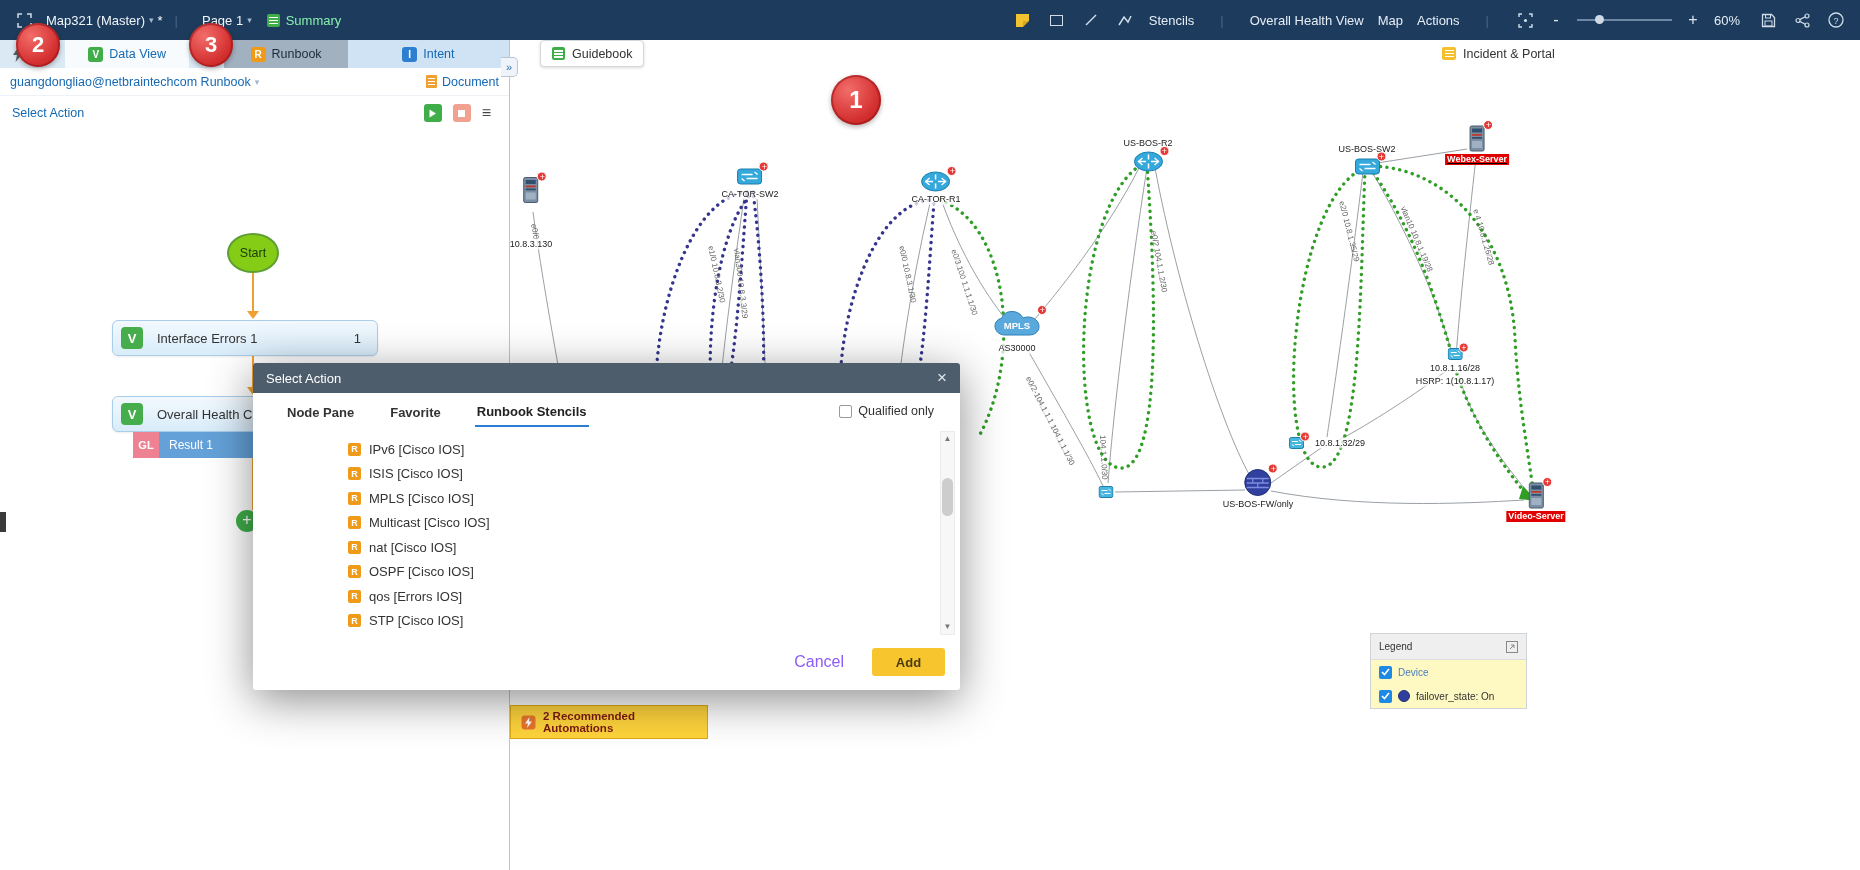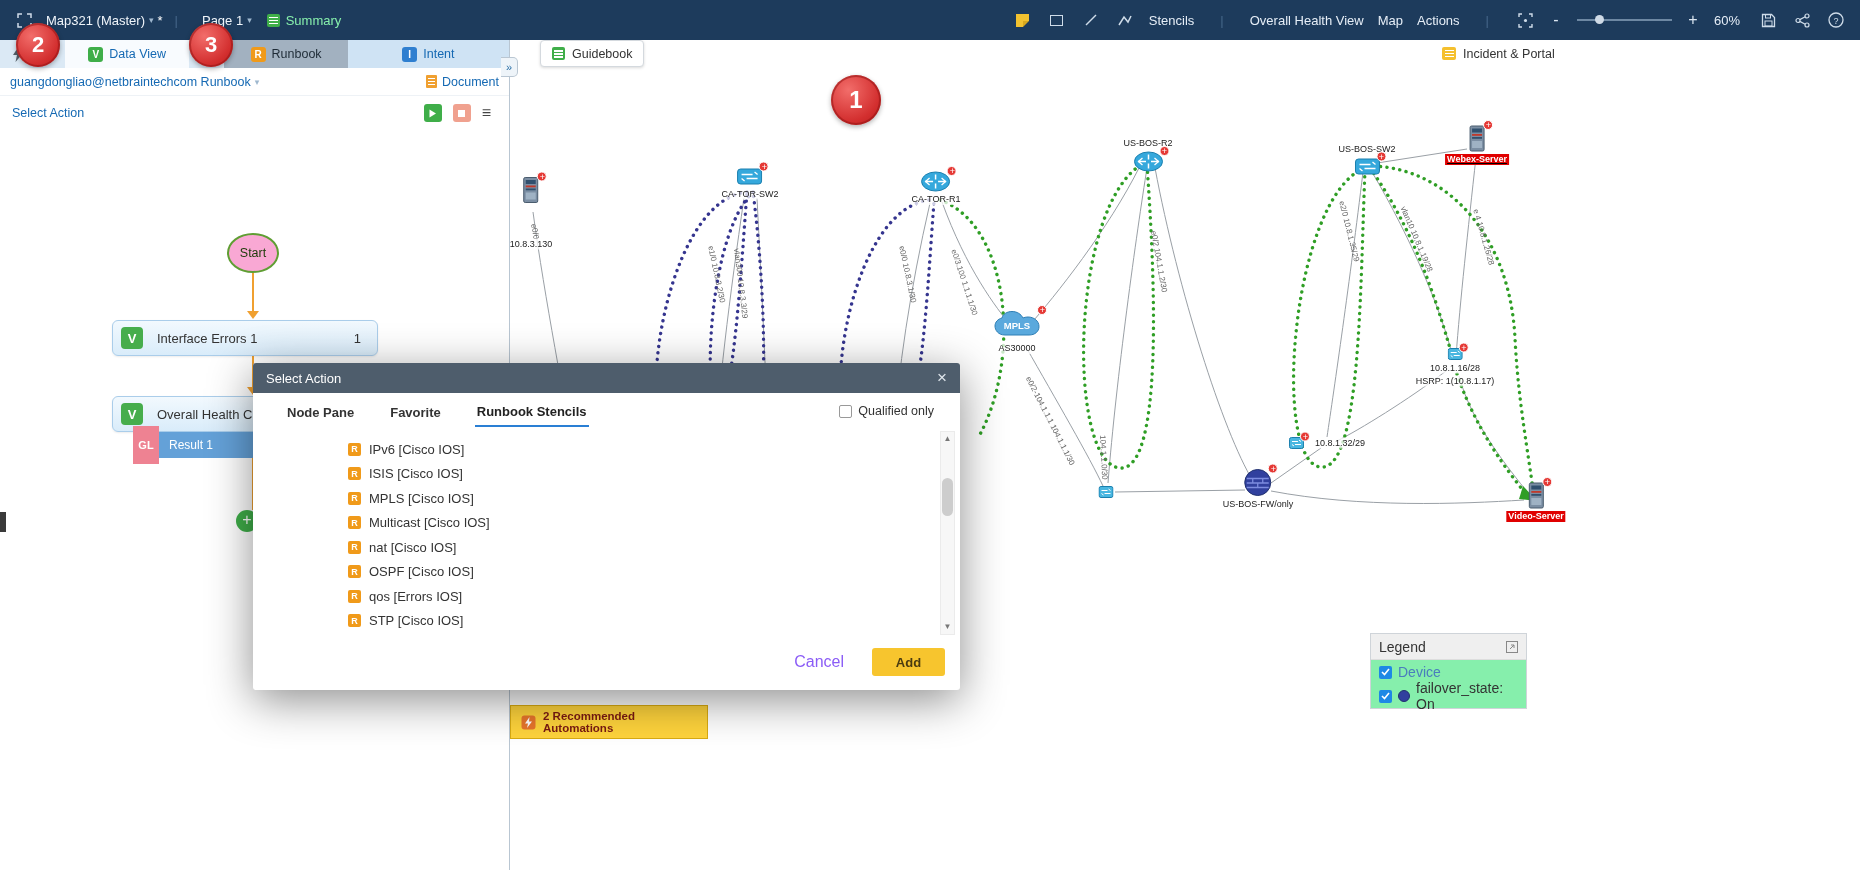--- a/index.html
+++ b/index.html
@@ -52,34 +52,34 @@
     padding:0 18px 0 12px; font-size:12.5px; }
   .select-action-link { color:#1569b3; cursor:pointer; }
   .rb-controls { margin-left:auto; display:flex; align-items:center; gap:11px; }
   .play-btn { width:18px; height:18px; background:#3fae49; border-radius:3px; display:flex; align-items:center; justify-content:center; cursor:pointer; }
   .stop-btn { width:18px; height:18px; background:#f0a18f; border-radius:3px; display:flex; align-items:center; justify-content:center; cursor:pointer; }
   .stop-btn::after { content:""; width:7px; height:7px; background:#fff; }
   .menu-btn { font-size:16px; color:#444; cursor:pointer; line-height:16px; }
 
   .flow { position:absolute; left:0; top:90px; right:0; bottom:0; }
   .start-node { position:absolute; left:227px; top:103px; width:52px; height:40px; border-radius:50%;
-    background:#f9a8d4; border:2px solid #5f9e33; display:flex; align-items:center; justify-content:center;
+    background:#84cc16; border:2px solid #5f9e33; display:flex; align-items:center; justify-content:center;
     font-size:12.5px; color:#1c3a08; z-index:3; }
   .vline { position:absolute; width:2px; background:#f0a030; left:252px; }
   .ahead { position:absolute; left:247px; width:0; height:0; border-left:6px solid transparent;
     border-right:6px solid transparent; border-top:8px solid #f0a030; }
   .flow-node { position:absolute; left:112px; width:266px; height:36px; border:1px solid #aacdea; border-radius:6px;
     background:linear-gradient(#f2f9fe,#d9ecfa); display:flex; align-items:center; padding:0 16px 0 8px;
     font-size:13px; color:#333; cursor:pointer; z-index:3; box-shadow:0 1px 2px rgba(0,0,0,.08); }
   .v-ico { width:22px; height:22px; background:#46ad4c; border-radius:4px; color:#fff; font-weight:bold;
     font-size:13px; display:flex; align-items:center; justify-content:center; margin-right:14px; }
   .node-count { margin-left:auto; }
   .result-row { position:absolute; left:133px; top:302px; width:238px; height:26px; background:#64a1d8;
     display:flex; align-items:center; color:#fff; cursor:pointer; z-index:3; }
-  .gl-badge { width:26px; height:38px; background:#ee8292; color:#fff; font-size:11px; font-weight:bold;
+  .gl-badge { width:26px; height:26px; background:#ee8292; color:#fff; font-size:11px; font-weight:bold;
     display:flex; align-items:center; justify-content:center; }
   .result-label { font-size:12px; margin-left:10px; }
   .result-time { margin-left:auto; font-size:11px; }
   .result-menu { font-size:13px; margin:0 6px 0 8px; }
   .plus-node { position:absolute; left:236px; top:380px; width:22px; height:22px; border-radius:50%;
     background:#3fae49; color:#fff; font-size:16px; line-height:20px; text-align:center; z-index:3; cursor:pointer; }
   .panel-grip { position:absolute; left:0; top:382px; width:6px; height:20px; background:#3a3a3a; }
 
   .collapse-handle { position:absolute; left:501px; top:57px; width:17px; height:20px; background:#eef4f9;
     border:1px solid #b9c6d2; border-left:none; border-radius:0 5px 5px 0; color:#2a6fa8; font-size:11px;
@@ -113,22 +113,22 @@
   .gb-ico::after { content:""; position:absolute; left:2px; top:3px; width:9px; height:1.5px; background:#fff; box-shadow:0 3px 0 #fff,0 6px 0 #fff; }
   .incident { position:absolute; left:922px; top:0px; height:27px; background:#fff; border-radius:4px;
     display:flex; align-items:center; gap:7px; padding:0 10px; font-size:12.5px; color:#333; z-index:10; cursor:pointer; }
   .inc-ico { width:14px; height:13px; background:#f5c02e; border-radius:2px; position:relative; }
   .inc-ico::after { content:""; position:absolute; left:2.5px; top:3px; width:9px; height:1.3px; background:#fff; box-shadow:0 3px 0 #fff,0 6px 0 #fff; }
 
   .reco-banner { position:absolute; left:0px; top:665px; width:198px; height:28px; background:#ffd43c;
     border:1px solid #d9ab12; display:flex; align-items:center; gap:7px; padding:16px 10px;
     font-size:11.5px; font-weight:bold; color:#7a1a12; z-index:10; cursor:pointer; }
 
-  .legend { position:absolute; left:860px; top:593px; width:157px; background:#86efac; border:1px solid #cfd4d9;
-    z-index:10; font-size:14px; }
+  .legend { position:absolute; left:860px; top:593px; width:157px; background:#fef9c3; border:1px solid #cfd4d9;
+    z-index:10; font-size:10px; }
   .legend-head { height:26px; background:#efefef; border-bottom:1px solid #ddd; display:flex; align-items:center;
     padding:0 8px; color:#333; }
   .legend-expand { margin-left:auto; cursor:pointer; line-height:0; }
   .legend-row { height:24px; display:flex; align-items:center; gap:6px; padding:0 8px; color:#333; }
   .cbx { width:13px; height:13px; background:#1e88e5; border-radius:2px; display:inline-flex; align-items:center;
     justify-content:center; cursor:pointer; flex:none; }
   .dev-lab { color:#4a7dbd; }
   .fw-dot { width:12px; height:12px; border-radius:50%; background:#31409e; display:inline-block;
     border:1px solid #20306e; flex:none; }
 

